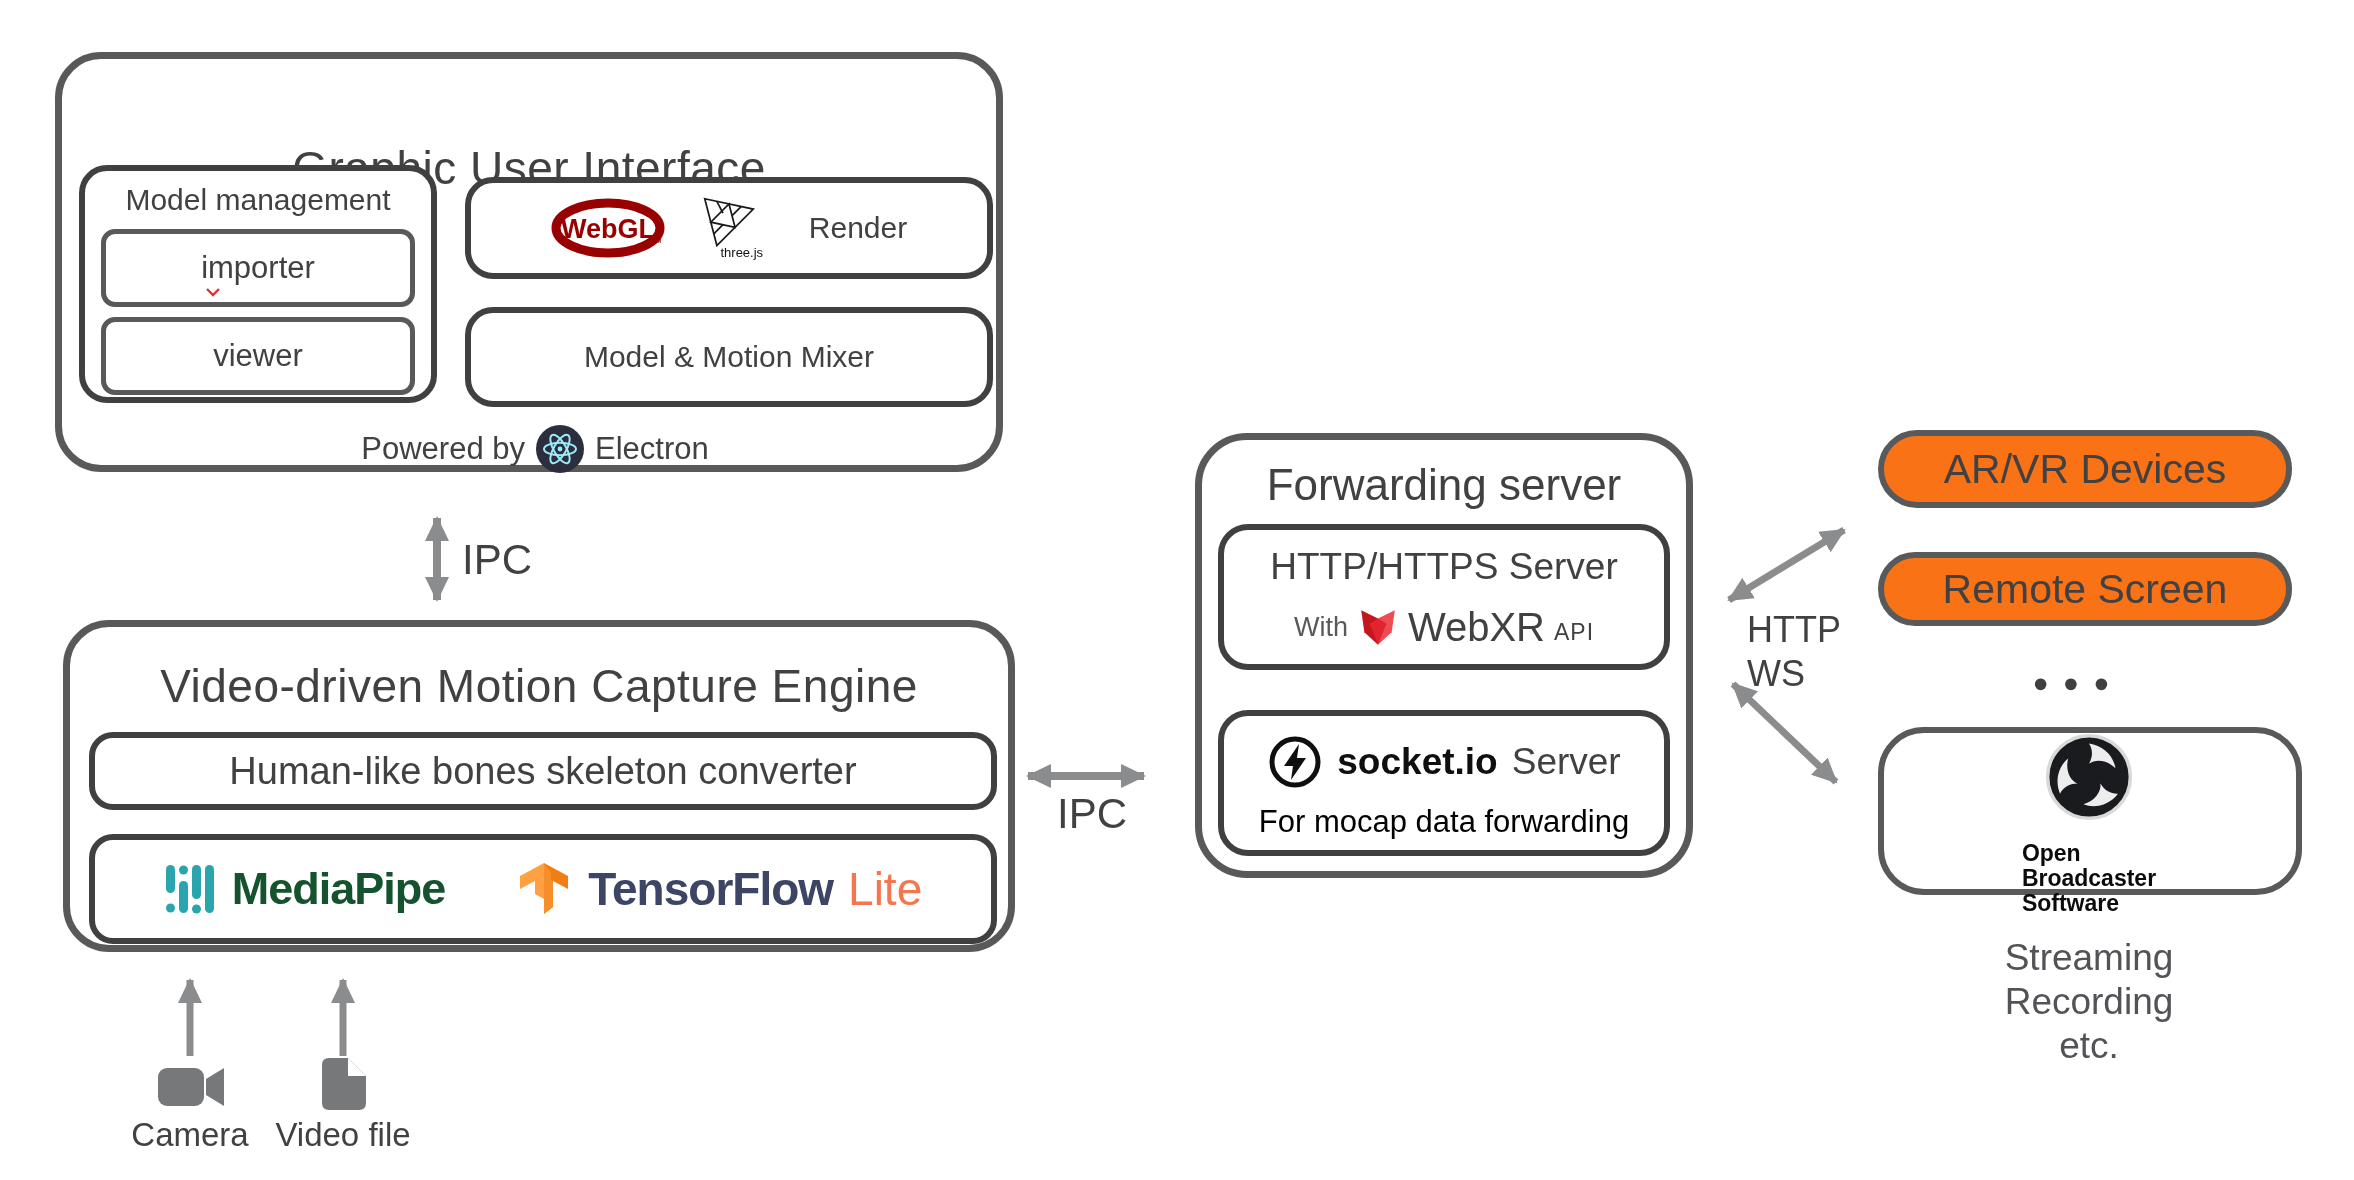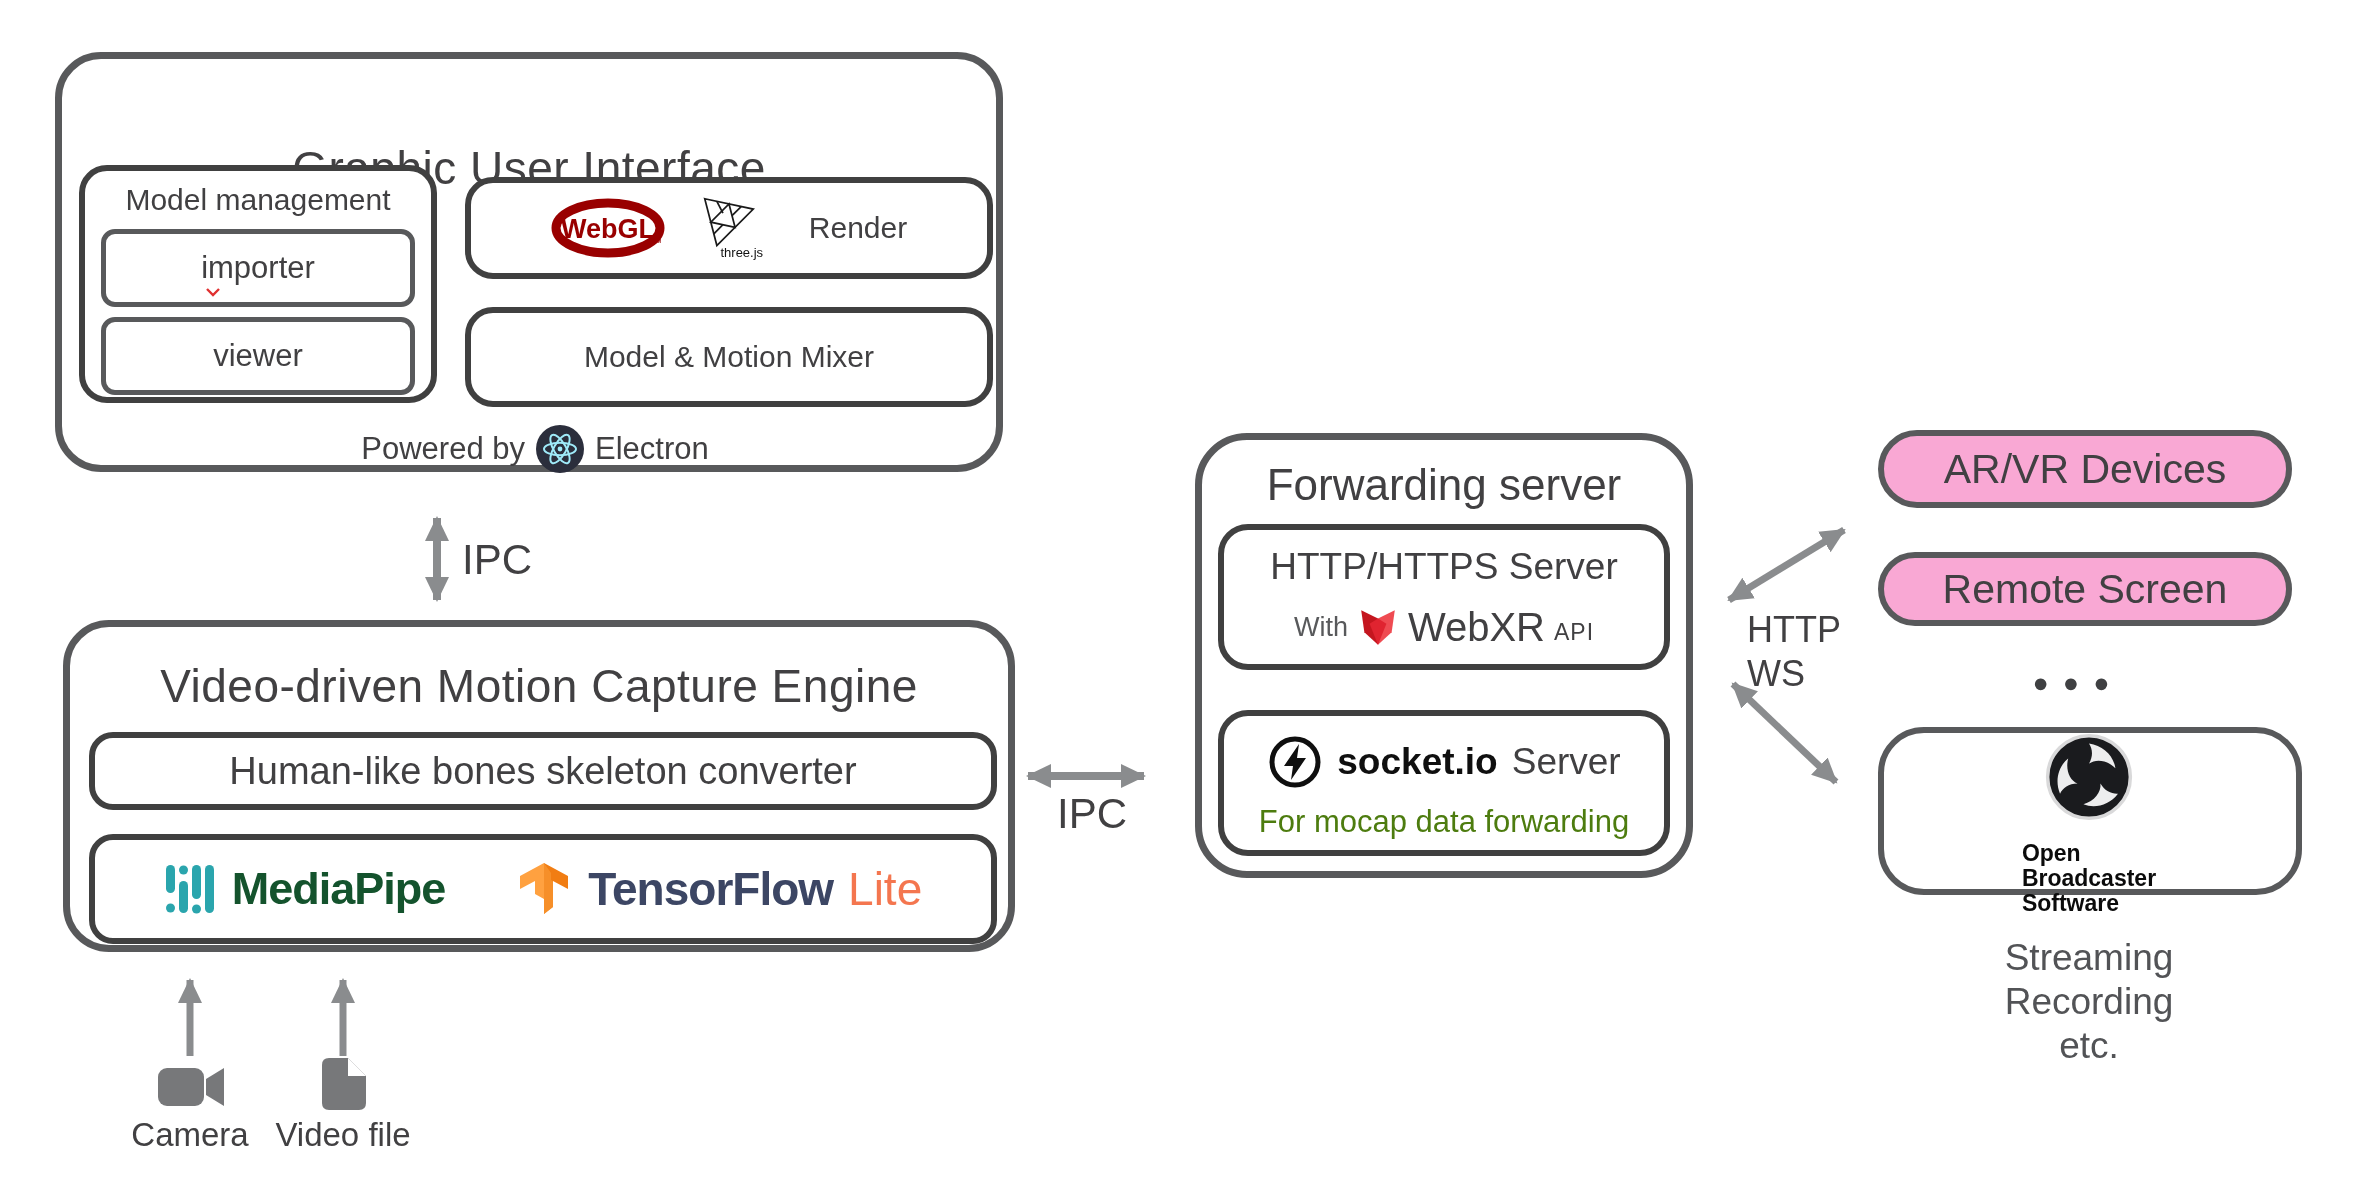--- a/index.html
+++ b/index.html
@@ -2,21 +2,21 @@
 <html><head>
 <meta charset="utf-8">
 <style>
   html,body{margin:0;padding:0;background:#ffffff;}
   #canvas{position:relative;width:2354px;height:1180px;background:#ffffff;
           font-family:"Liberation Sans",sans-serif;color:#414042;overflow:hidden;}
   .abs{position:absolute;box-sizing:border-box;}
   .panel{border:7px solid #58595b;border-radius:46px;background:#fff;}
   .sub{border:6px solid #404040;border-radius:28px;background:#fff;}
   .leaf{border:5px solid #58595b;border-radius:14px;background:#fff;}
-  .pill{border:6px solid #58595b;border-radius:40px;background:#f9a8d4;}
+  .pill{border:6px solid #58595b;border-radius:40px;background:#f97316;}
   .center{display:flex;align-items:center;justify-content:center;}
   .t-title{font-size:46px;font-weight:500;letter-spacing:.5px;color:#414042;}
   .t-big{font-size:30px;font-weight:400;color:#414042;}
   .t-med{font-size:31px;font-weight:400;color:#414042;}
   .t-label{font-size:33px;color:#414042;}
   .arrow-label{font-size:42px;font-weight:500;color:#414042;}
   .proto-label{font-size:36px;font-weight:500;color:#414042;line-height:44px;}
   svg{display:block;}
   .nowrap{white-space:nowrap;}
 </style>
@@ -164,21 +164,21 @@
 
     <div class="abs sub" style="left:16px;top:270px;width:452px;height:146px;border-radius:30px;">
       <div class="abs center" style="left:0;right:0;top:14px;height:64px;gap:14px;">
         <svg width="56" height="56" viewBox="0 0 56 56">
           <circle cx="28" cy="28" r="23" fill="none" stroke="#0f0f0f" stroke-width="5"></circle>
           <polygon points="32,10 17,32 26,32 24,46 39,24 30,24" fill="#0f0f0f"></polygon>
         </svg>
         <span style="font-size:37px;font-weight:700;color:#0f0f0f;">socket.io</span>
         <span style="font-size:37px;color:#414042;">Server</span>
       </div>
-      <div class="abs nowrap" style="left:0;right:0;top:88px;text-align:center;font-size:31px;color:#4d7c0f;">For mocap data forwarding</div>
+      <div class="abs nowrap" style="left:0;right:0;top:88px;text-align:center;font-size:31px;color:#000000;">For mocap data forwarding</div>
     </div>
   </div>
 
   <div class="abs proto-label" style="left:1747px;top:608px;">HTTP</div>
   <div class="abs proto-label" style="left:1747px;top:652px;">WS</div>
 
   <div class="abs pill center" style="left:1878px;top:430px;width:414px;height:78px;">
     <span style="font-size:41px;color:#414042;">AR/VR Devices</span>
   </div>
 

